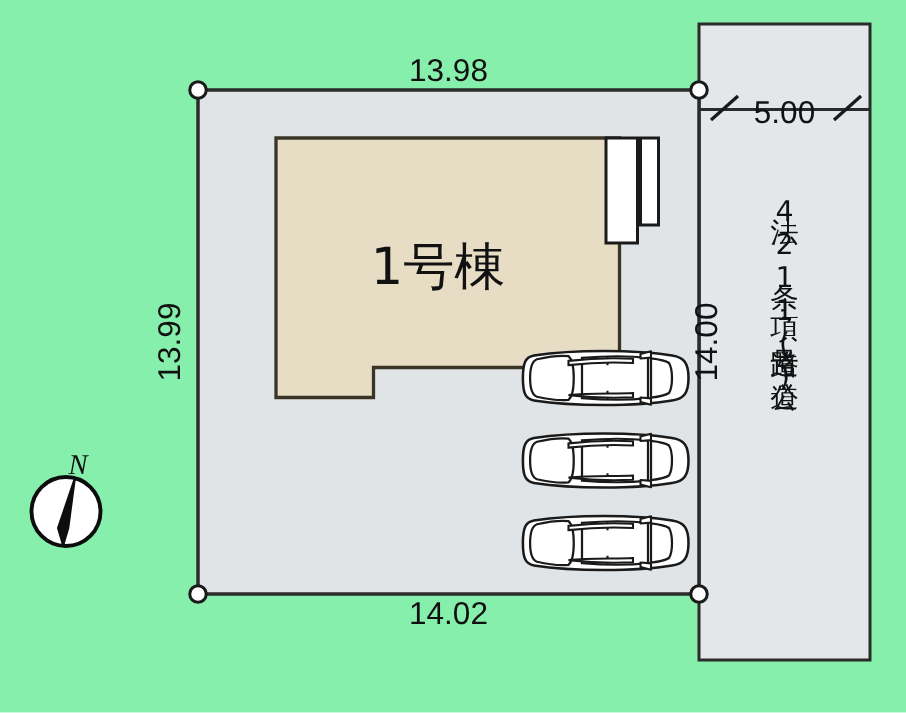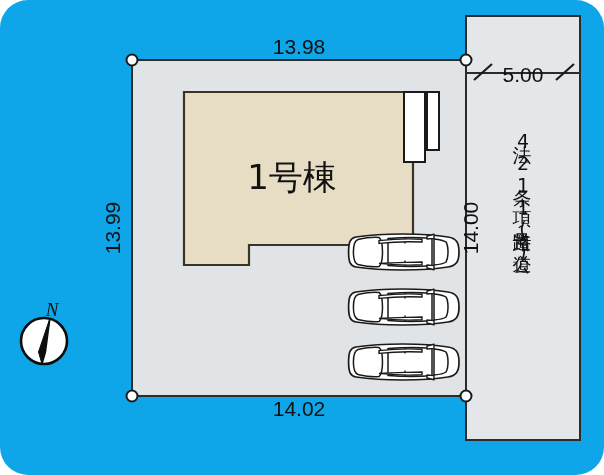--- a/index.html
+++ b/index.html
@@ -8,23 +8,22 @@
     padding: 0;
     background: #ffffff;
   }
   body {
     font-family: "Liberation Sans", "DejaVu Sans", sans-serif;
   }
   #plan-root {
     position: relative;
     width: 604px;
     height: 475px;
-    background: #0ea5e9;
+    background: #86efac;
     overflow: hidden;
-    border-radius: 28px;
   }
   #plan-svg {
     position: absolute;
     left: 0;
     top: 0;
     width: 604px;
     height: 475px;
     display: block;
   }
   .dim-text {

